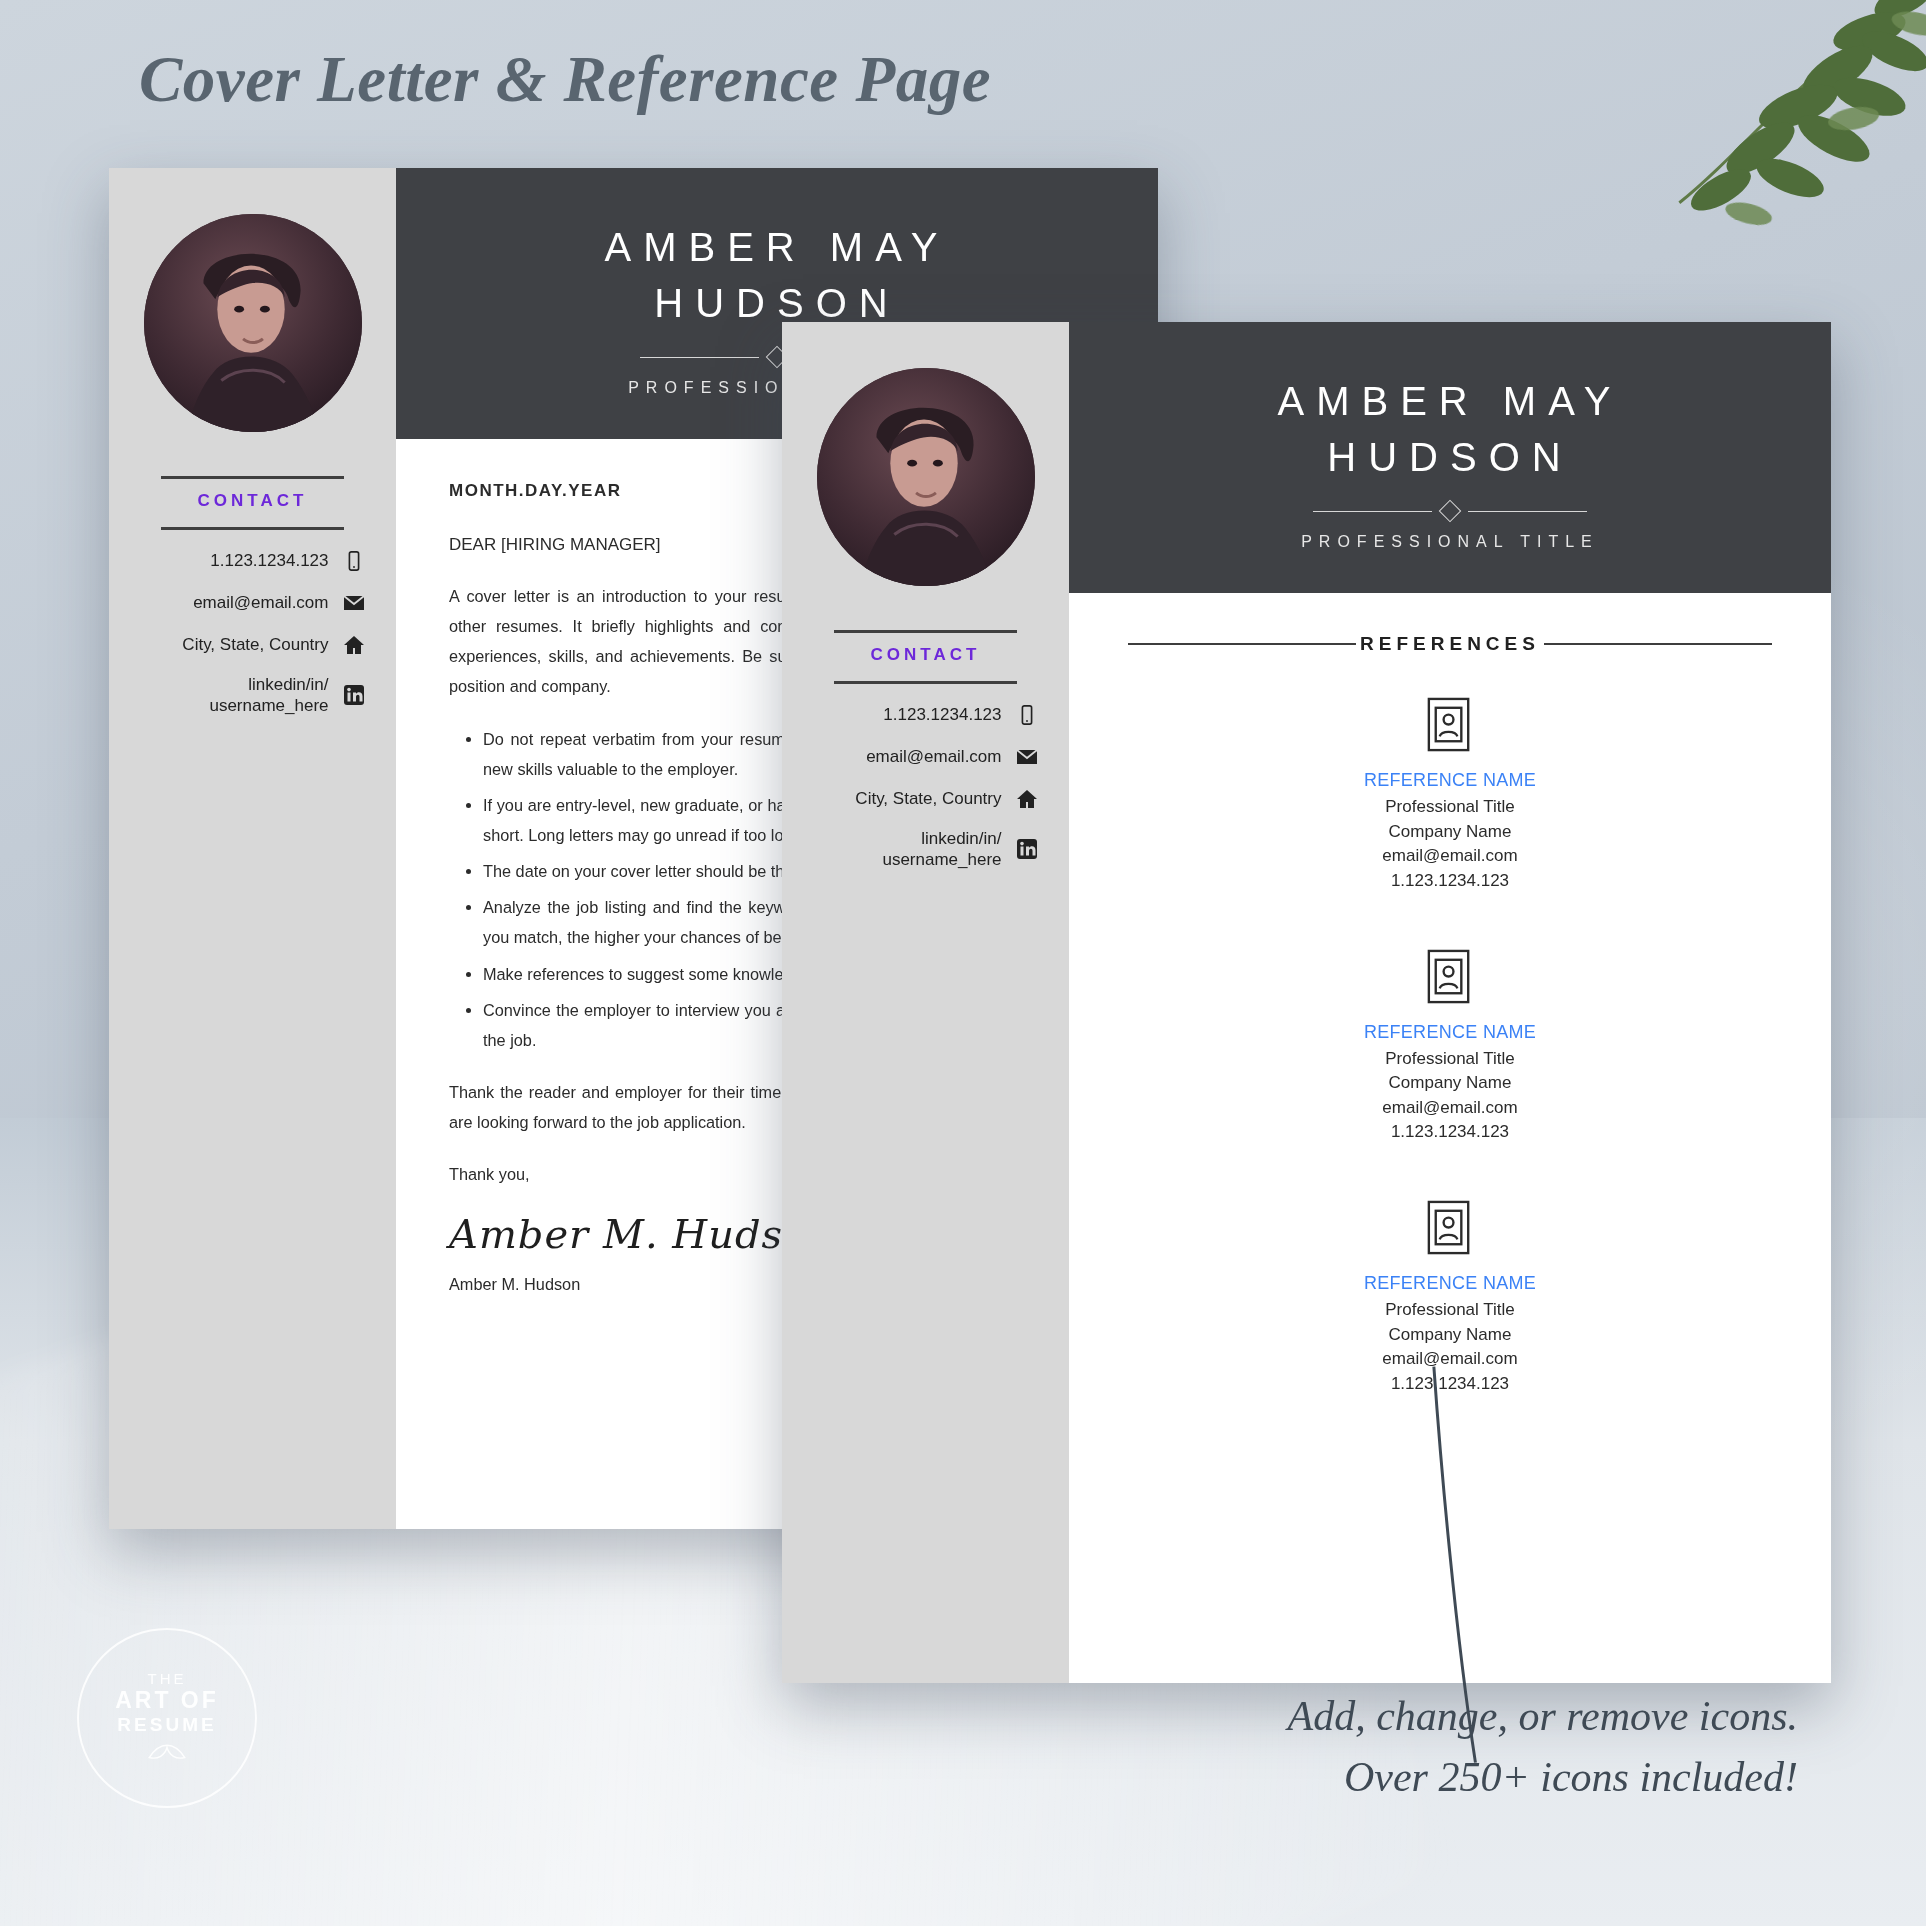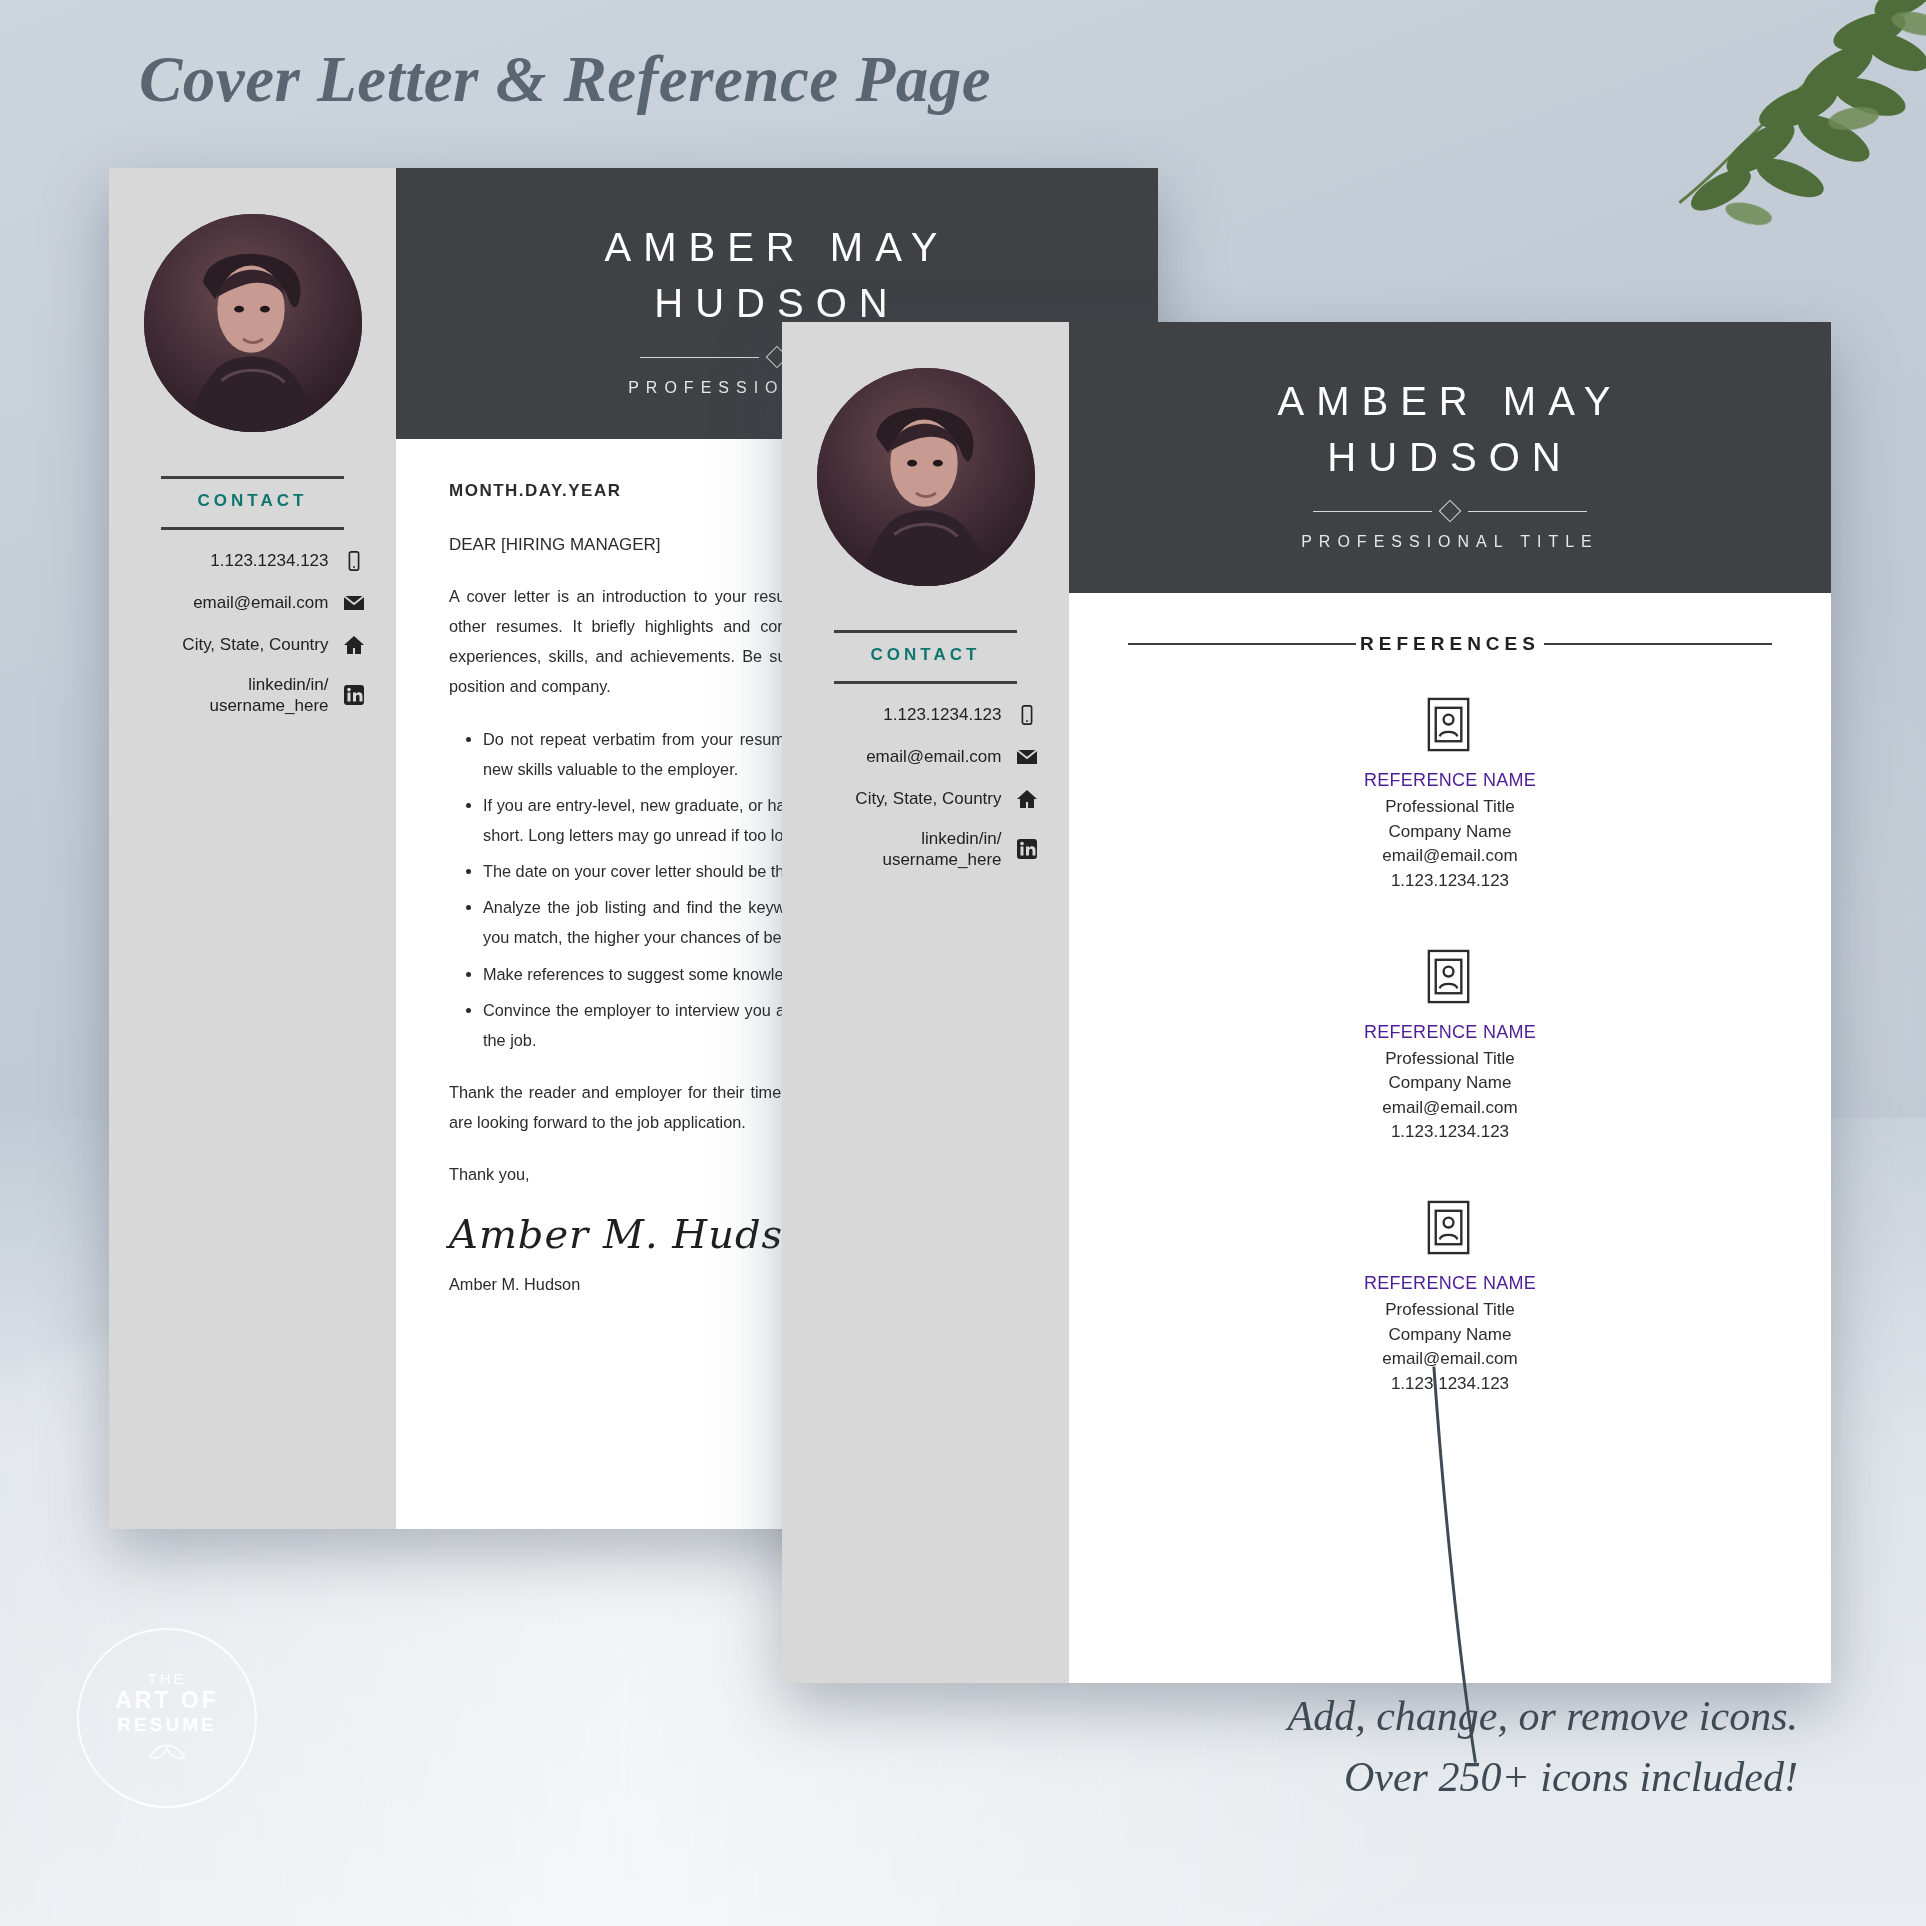--- a/index.html
+++ b/index.html
@@ -65,21 +65,21 @@
     margin-top:46px;
     overflow:hidden;
     position:relative;
     background:#3a2730;
   }
   .photo svg{display:block;width:100%;height:100%;}
 
   .contact-block{margin-top:44px;width:228px;}
   .contact-rule{height:3px;background:#3f3f3f;margin:0 auto 12px;width:183px;}
   .contact-title{
-    text-align:center;font-size:17px;letter-spacing:4px;color:#0f766e;
+    text-align:center;font-size:17px;letter-spacing:4px;color:#6d28d9;
     font-weight:bold;margin-bottom:16px;
   }
   .contact-rule-bottom{height:3px;background:#3f3f3f;margin:0 auto 18px;width:183px;}
   .contact-row{
     display:flex;align-items:center;justify-content:flex-end;
     gap:12px;margin-bottom:16px;color:#222;font-size:17px;
   }
   .contact-row .txt{text-align:right;line-height:1.25;}
   .contact-row .ic{width:26px;height:26px;flex:none;display:flex;align-items:center;justify-content:center;}
 
@@ -116,21 +116,21 @@
   
   .ref-head{
     display:flex;align-items:center;gap:4px;
     padding:40px 59px 0 59px;
   }
   .ref-head .ln{flex:1;height:2px;background:#3d3d3d;}
   .ref-head .lbl{font-size:19px;letter-spacing:5px;font-weight:bold;color:#212121;}
   .ref-list{padding:40px 59px 0;}
   .ref-item{text-align:center;margin-bottom:53px;}
   .ref-item .icon{margin:0 auto 14px;width:61px;height:61px;}
-  .ref-item .nm{font-size:18px;color:#4c1d95;letter-spacing:0.3px;margin-bottom:4px;}
+  .ref-item .nm{font-size:18px;color:#3b82f6;letter-spacing:0.3px;margin-bottom:4px;}
   .ref-item .ln2{font-size:17px;color:#2b2b2b;line-height:1.45;}
 
   
   .anno-line{position:absolute;left:0;top:0;width:100%;height:100%;pointer-events:none;}
   .anno-text{
     position:absolute;right:129px;bottom:119px;text-align:right;
     font-family:"Liberation Serif", serif;font-style:italic;
     font-size:42px;color:#3f4a55;line-height:1.45;
   }
 

